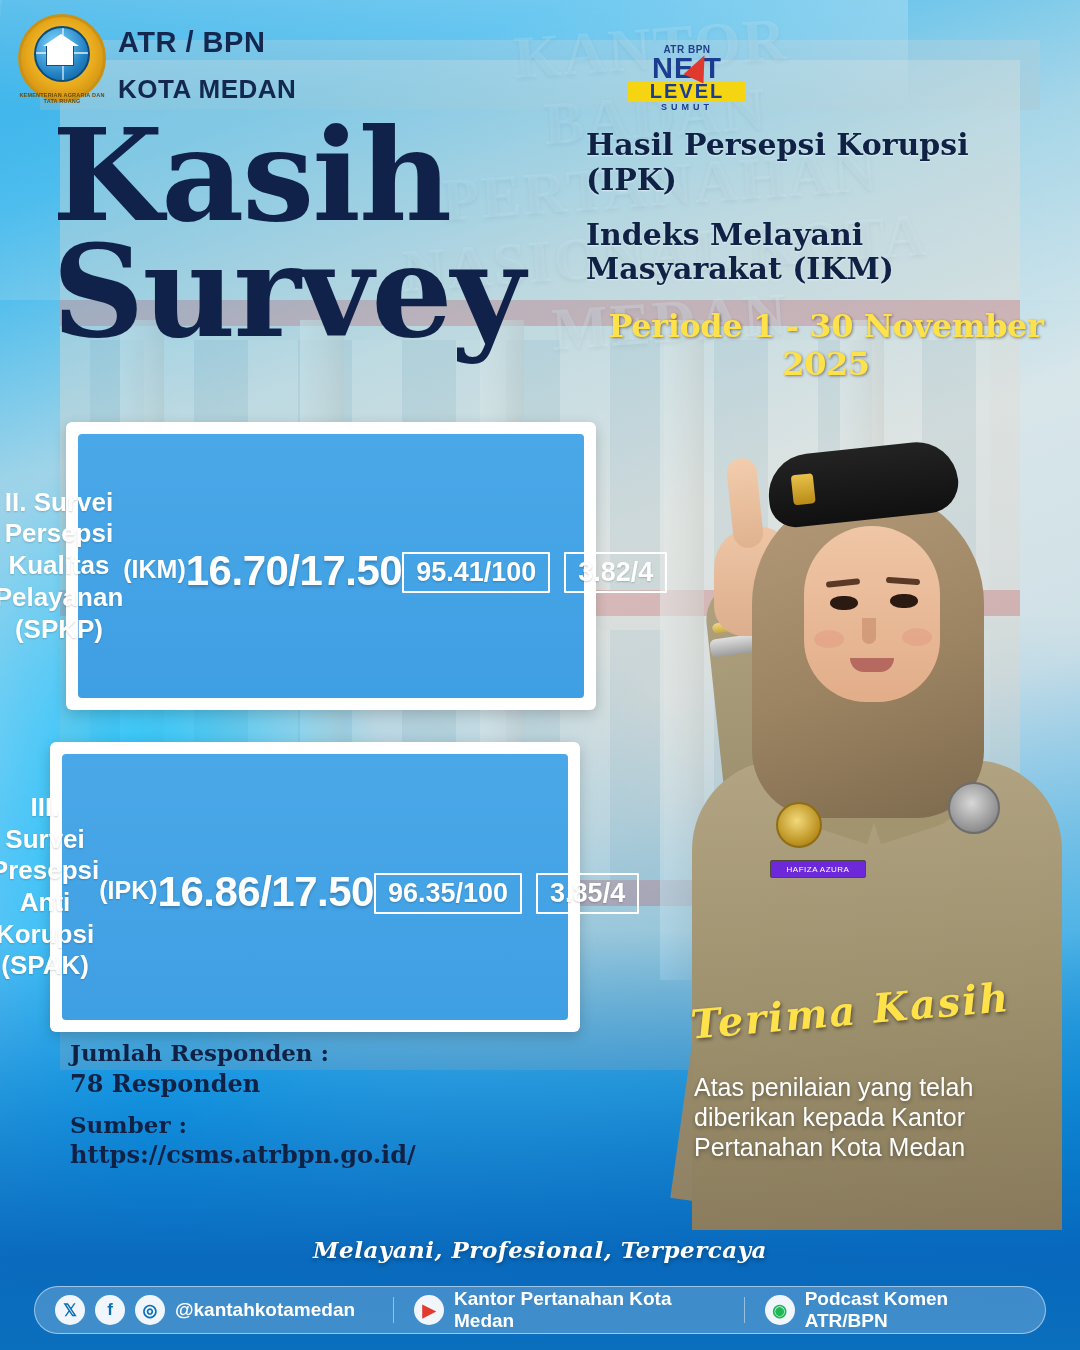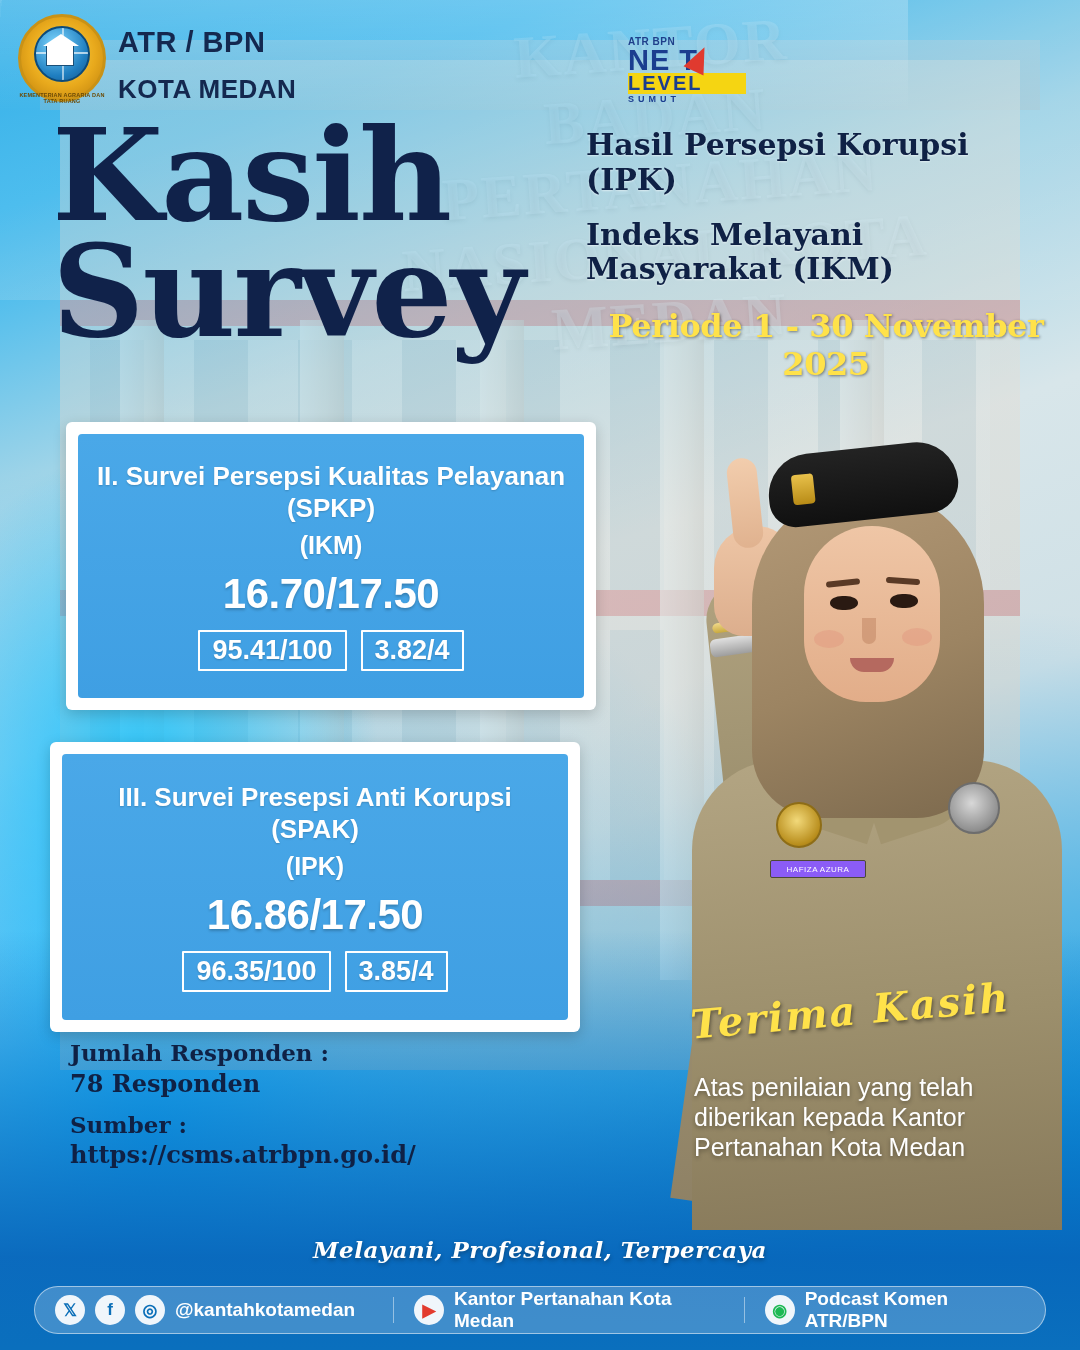--- a/index.html
+++ b/index.html
@@ -131,21 +131,22 @@
   }
   .brand-text .l1 {
     font-family:"Liberation Sans", sans-serif;
     font-size: 29px; font-weight: 800; letter-spacing: .5px; color:#14284f;
   }
   .brand-text .l2 {
     font-size: 26px; font-weight: 800; letter-spacing: .5px; color:#14284f; margin-top:15px;
   }
 
   .logo-nextlevel {
-    position:absolute; left: 628px; top: 36px; width: 118px; height: 62px;
+    position:absolute; left: 628px; top: 44px; width: 118px; height: 62px;
+    text-align:center;
   }
   .logo-nextlevel .top {
     font-size: 10px; font-weight:700; color:#1f3f8a; letter-spacing:.5px;
   }
   .logo-nextlevel .next {
     font-size: 29px; font-weight: 800; color:#1b3d8f; line-height:.95; letter-spacing:1px;
     position:relative; display:inline-block;
   }
   .logo-nextlevel .arrow {
     position:absolute; left: 60px; top: 10px; width: 0; height: 0;
@@ -231,21 +232,21 @@
   .card-wrap {
     position:absolute; background:#ffffff; border-radius: 6px;
     box-shadow: 0 4px 14px rgba(0,0,0,.18);
     padding: 12px;
   }
   .card-wrap.c1 { left: 66px; top: 422px; width: 530px; height: 288px; }
   .card-wrap.c2 { left: 50px; top: 742px; width: 530px; height: 290px; }
   .card {
     width:100%; height:100%; border-radius: 4px;
     background: linear-gradient(180deg,#4aa8e8 0%, #3f9fe3 100%);
-    display:flex; flex-direction:column; align-items:center; justify-content:center;
+    display:flex; flex-direction:row; align-items:center; justify-content:center;
     color:#fff; text-align:center; padding: 10px 16px;
   }
   .card .title {
     font-size: 26px; font-weight: 600; line-height: 1.22;
     text-shadow: 0 1px 2px rgba(0,0,0,.18);
   }
   .card .sub {
     font-size: 25px; font-weight: 600; margin-top: 6px;
     text-shadow: 0 1px 2px rgba(0,0,0,.18);
   }
@@ -319,21 +320,21 @@
     background: radial-gradient(circle at 45% 40%, #f2d97a, #b88d1c 70%, #7d5f12);
     border:2px solid #8e6d16;
   }
   .p-badge-r {
     position:absolute; left: 348px; top: 352px; width: 52px; height: 52px; border-radius:50%;
     background: radial-gradient(circle at 45% 40%, #d8d8d8, #8f8f8f 70%, #5a5a5a);
     border:2px solid #6d6d6d;
   }
   .p-nametag {
     position:absolute; left: 170px; top: 430px; width: 96px; height: 18px;
-    background:#8b5cf6; border:1px solid #4d4936; border-radius:2px;
+    background:#6d28d9; border:1px solid #4d4936; border-radius:2px;
     color:#fff; font-size: 8px; line-height:18px; text-align:center; letter-spacing:.5px;
   }
   .p-arm {
     position:absolute; left: 96px; top: 400px; width: 150px; height: 380px;
     background: linear-gradient(170deg,#a89a78,#8d8064);
     border-radius: 70px 40px 0 0; transform: rotate(8deg);
   }
   .p-forearm {
     position:absolute; left: 118px; top: 150px; width: 78px; height: 300px;
     background: linear-gradient(180deg,#b0a27f,#968a69);

